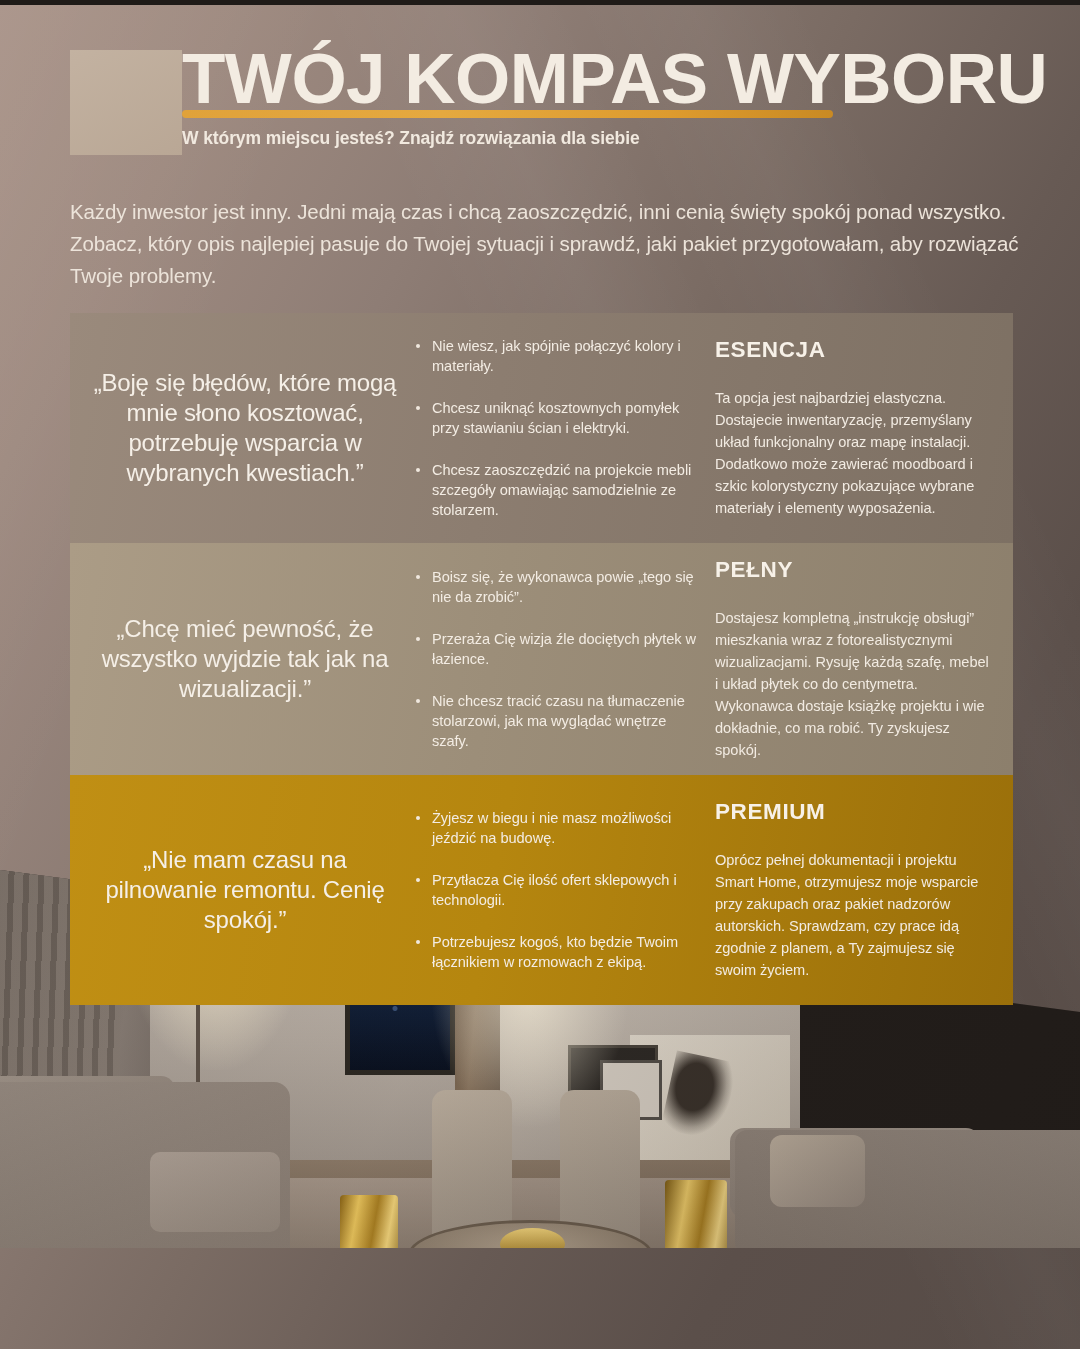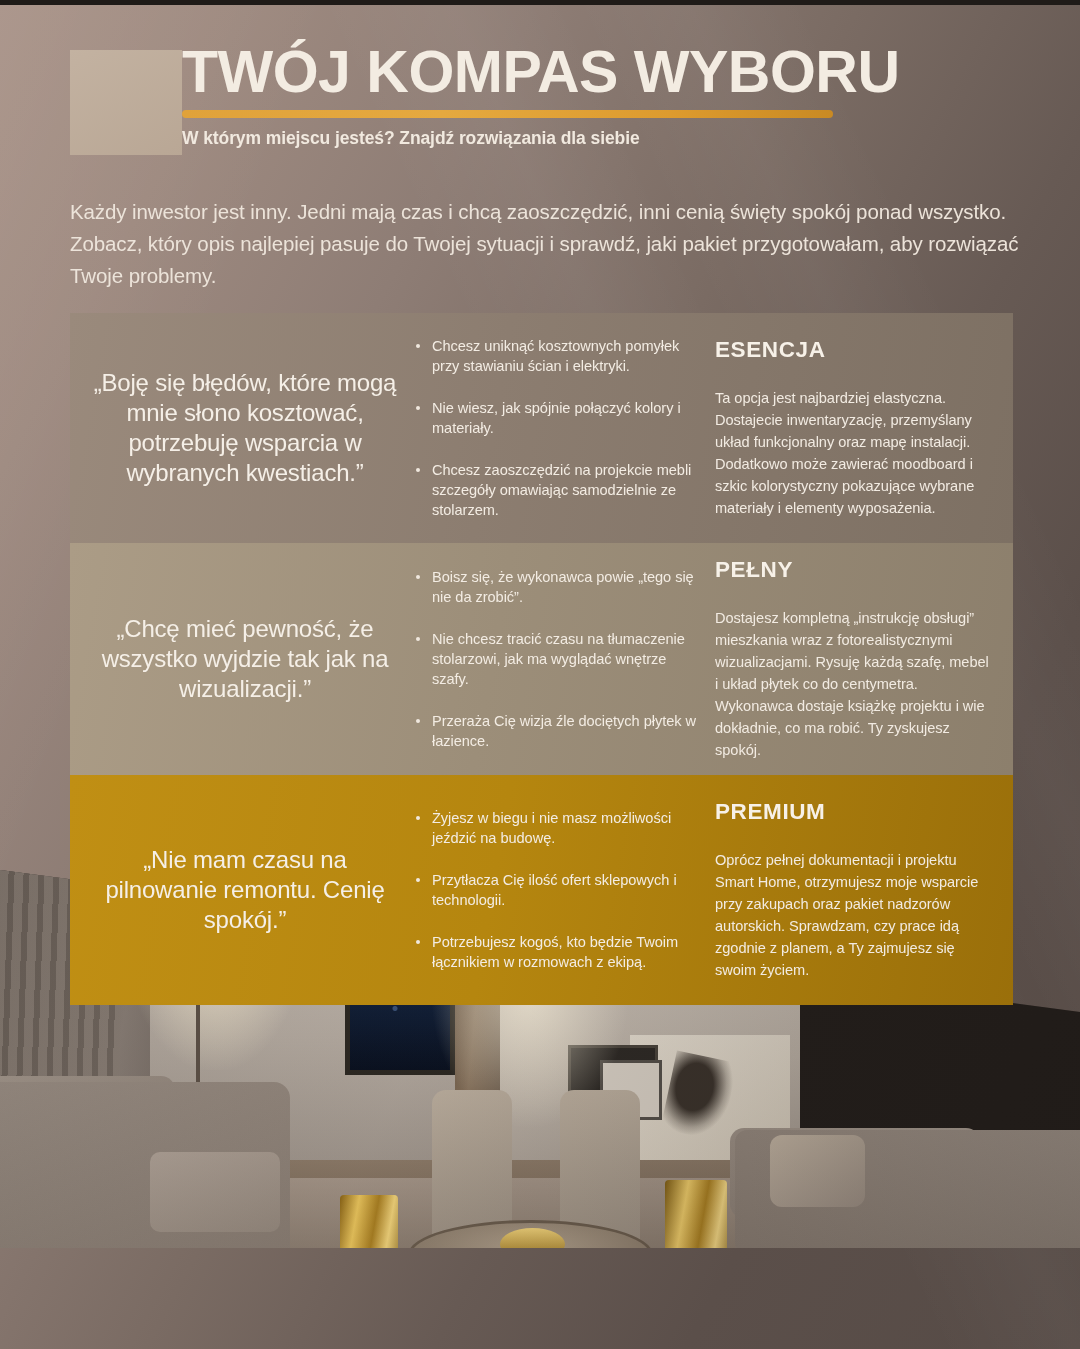--- a/index.html
+++ b/index.html
@@ -39,21 +39,21 @@
   .top-strip{ position:absolute; left:0; top:0; width:1080px; height:5px; background:#1f1b18; z-index:40;}
 
   
   .header { position:absolute; left:0; top:0; width:1080px; height:180px; z-index:5;}
   .accent-square{
     position:absolute; left:70px; top:50px; width:112px; height:105px;
     background:linear-gradient(150deg,#c3b2a1,#b9a795);
   }
   .title{
     position:absolute; left:182px; top:38px;
-    font-size:59px; font-weight:700; letter-spacing:-0.5px;
+    font-size:71px; font-weight:700; letter-spacing:-0.5px;
     color:#f3ece2; white-space:nowrap;
   }
   .gold-bar{
     position:absolute; left:182px; top:110px; width:651px; height:8px;
     border-radius:4px;
     background:linear-gradient(90deg,#e0a23a 0%,#e5a93f 40%,#dd9b2e 75%,#c98a23 100%);
   }
   .subtitle{
     position:absolute; left:182px; top:128px;
     font-size:17.5px; font-weight:700; color:#f1e9df; letter-spacing:-0.1px;
@@ -231,40 +231,40 @@
   <div class="intro">Każdy inwestor jest inny. Jedni mają czas i chcą zaoszczędzić, inni cenią święty spokój ponad wszystko. Zobacz, który opis najlepiej pasuje do Twojej sytuacji i sprawdź, jaki pakiet przygotowałam, aby rozwiązać Twoje problemy.</div>
 
   <div class="card">
 
     <div class="row row-esencja">
       <div class="col-quote">
         <div class="quote-text">„Boję się błędów, które mogą mnie słono kosztować, potrzebuję wsparcia w wybranych kwestiach.”</div>
       </div>
       <div class="col-bullets">
         <ul class="blist">
+          <li><span class="dot"></span><span>Nie wiesz, jak spójnie połączyć kolory i materiały.</span></li>
           <li><span class="dot"></span><span>Chcesz uniknąć kosztownych pomyłek przy stawianiu ścian i elektryki.</span></li>
-          <li><span class="dot"></span><span>Nie wiesz, jak spójnie połączyć kolory i materiały.</span></li>
           <li><span class="dot"></span><span>Chcesz zaoszczędzić na projekcie mebli szczegóły omawiając samodzielnie ze stolarzem.</span></li>
         </ul>
       </div>
       <div class="col-pkg">
         <div class="pkg-title">ESENCJA</div>
         <div class="pkg-desc">Ta opcja jest najbardziej elastyczna. Dostajecie inwentaryzację, przemyślany układ funkcjonalny oraz mapę instalacji. Dodatkowo może zawierać moodboard i szkic kolorystyczny pokazujące wybrane materiały i elementy wyposażenia.</div>
       </div>
     </div>
 
     <div class="row row-pelny">
       <div class="col-quote">
         <div class="quote-text">„Chcę mieć pewność, że wszystko wyjdzie tak jak na wizualizacji.”</div>
       </div>
       <div class="col-bullets">
         <ul class="blist">
           <li><span class="dot"></span><span>Boisz się, że wykonawca powie „tego się nie da zrobić”.</span></li>
+          <li><span class="dot"></span><span>Przeraża Cię wizja źle dociętych płytek w łazience.</span></li>
           <li><span class="dot"></span><span>Nie chcesz tracić czasu na tłumaczenie stolarzowi, jak ma wyglądać wnętrze szafy.</span></li>
-          <li><span class="dot"></span><span>Przeraża Cię wizja źle dociętych płytek w łazience.</span></li>
         </ul>
       </div>
       <div class="col-pkg">
         <div class="pkg-title">PEŁNY</div>
         <div class="pkg-desc">Dostajesz kompletną „instrukcję obsługi” mieszkania wraz z fotorealistycznymi wizualizacjami. Rysuję każdą szafę, mebel i układ płytek co do centymetra. Wykonawca dostaje książkę projektu i wie dokładnie, co ma robić. Ty zyskujesz spokój.</div>
       </div>
     </div>
 
     <div class="row row-premium">
       <div class="col-quote">

